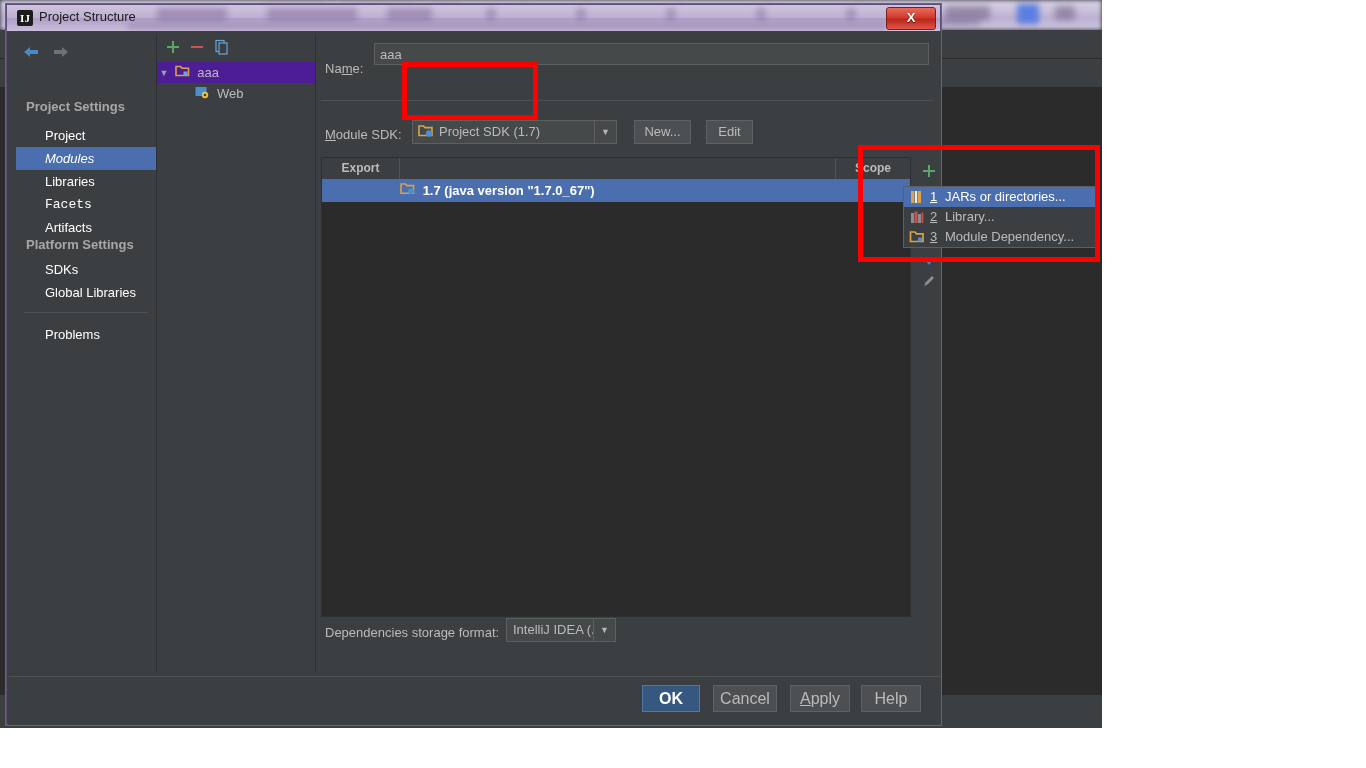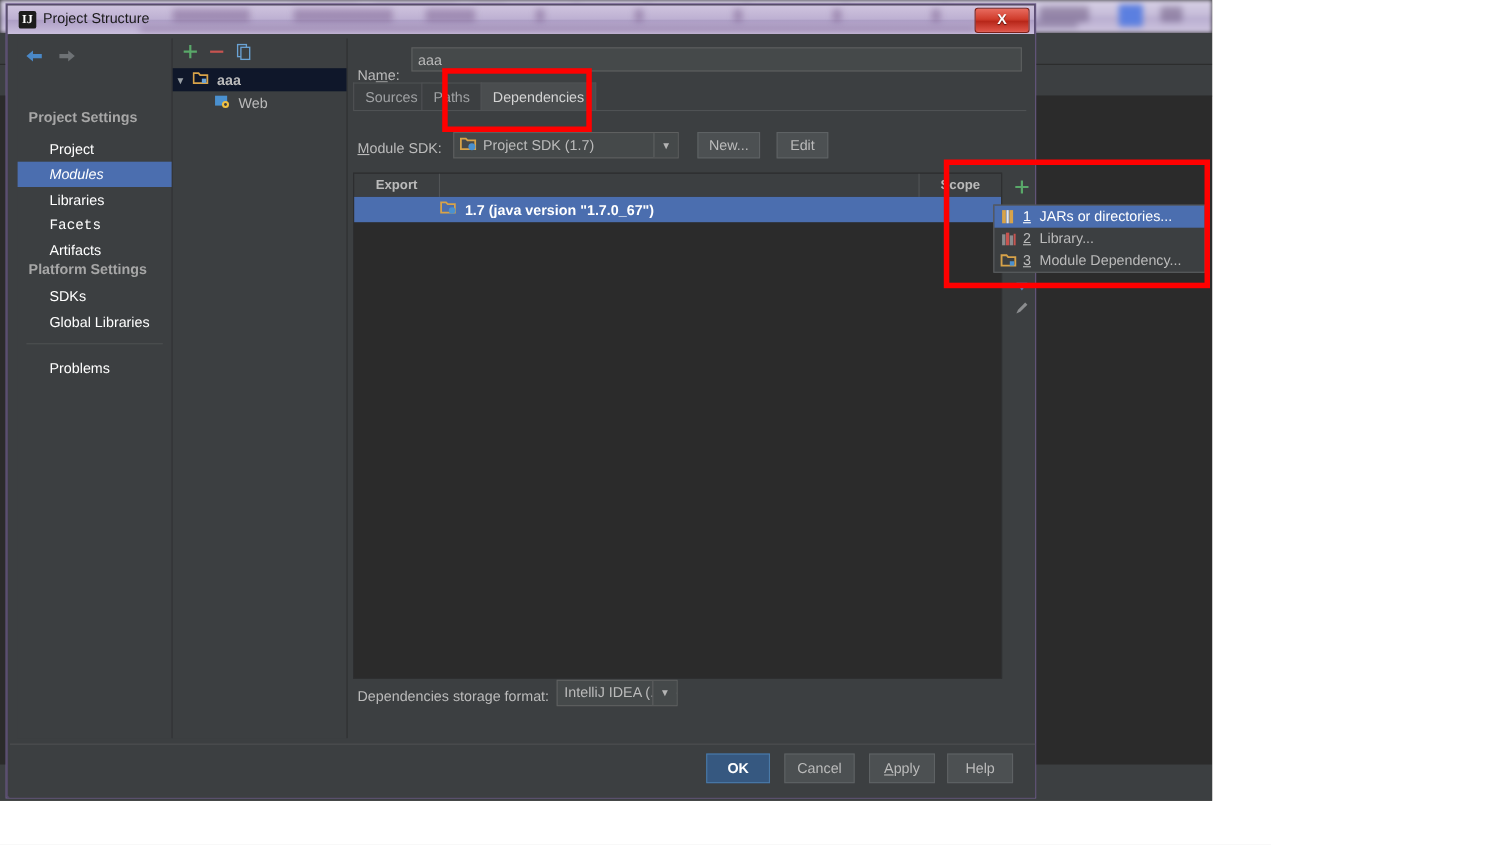--- a/index.html
+++ b/index.html
@@ -122,21 +122,21 @@
     background: #3c3f41; border-right: 1px solid #2e2f31;
   }
   .tree-toolbar { position: absolute; left: 0; top: 0; width: 158px; height: 26px; }
   .tb-btn { position: absolute; top: 4px; cursor: pointer; }
   .tree-list { position: absolute; left: 0; top: 27px; width: 158px; }
   .tree-row {
     position: relative; height: 21px; line-height: 21px;
     font-size: 13px; color: #bbbbbb; cursor: pointer; white-space: nowrap;
     font-family: "Liberation Sans", sans-serif;
   }
-  .tree-row.selected { background: #0f172a; font-weight: bold; }
+  .tree-row.selected { background: #4c1d95; }
   .tw-arrow {
     display: inline-block; width: 14px; text-align: center;
     color: #9aa0a6; font-size: 9px; vertical-align: middle;
   }
   .tree-icon { display: inline-block; vertical-align: middle; margin-right: 4px; }
 
   
   .content { position: absolute; left: 308px; top: 4px; width: 618px; height: 636px; }
   .name-label {
     position: absolute; left: 9px; top: 14px;
@@ -242,21 +242,21 @@
     font-family: "Liberation Sans", sans-serif; white-space: nowrap;
   }
 
   
   .bottombar {
     position: absolute; left: 1px; top: 645px; width: 932px; height: 48px;
     background: #3c3f41; border-top: 1px solid #4e5052;
   }
   .dlg-btn {
     position: absolute; top: 8px; height: 27px; line-height: 25px;
-    text-align: center; font-size: 13px; box-sizing: border-box; cursor: pointer;
+    text-align: center; font-size: 16px; box-sizing: border-box; cursor: pointer;
     background: #4c5052; border: 1px solid #5e6264; color: #bbbbbb;
     font-family: "Liberation Sans", sans-serif;
   }
   .dlg-btn.default {
     background: #365880; border: 1px solid #4a7aa8; color: #ffffff; font-weight: bold;
   }
   .dlg-btn u { text-decoration: underline; }
 
   
   .popup {
@@ -402,25 +402,20 @@
             <span>Web</span>
           </div>
         </div>
       </div>
 
       <div class="content">
 
         <div class="name-label">Na<u>m</u>e:</div>
         <input class="name-input" readonly="" value="aaa" style="">
 
-        <div class="tabstrip">
-          <div class="tab" style="left:0;">Sources</div>
-          <div class="tab" style="left:62px;">Paths</div>
-          <div class="tab active" style="left:116px;">Dependencies</div>
-        </div>
         <div class="tab-underline"></div>
 
         <div class="sdk-label"><u>M</u>odule SDK:</div>
         <div class="sdk-combo">
           <span style="position:absolute;left:5px;top:3px;">
             <svg width="16" height="15" viewBox="0 0 16 15">
               <path d="M1,2 L5.5,2 L7,3.6 L14,3.6 L14,11.5 L1,11.5 Z" fill="none" stroke="#d8a349" stroke-width="1.6"></path>
               <circle cx="11" cy="9.5" r="3.2" fill="#4a90cf"></circle>
             </svg>
           </span>

